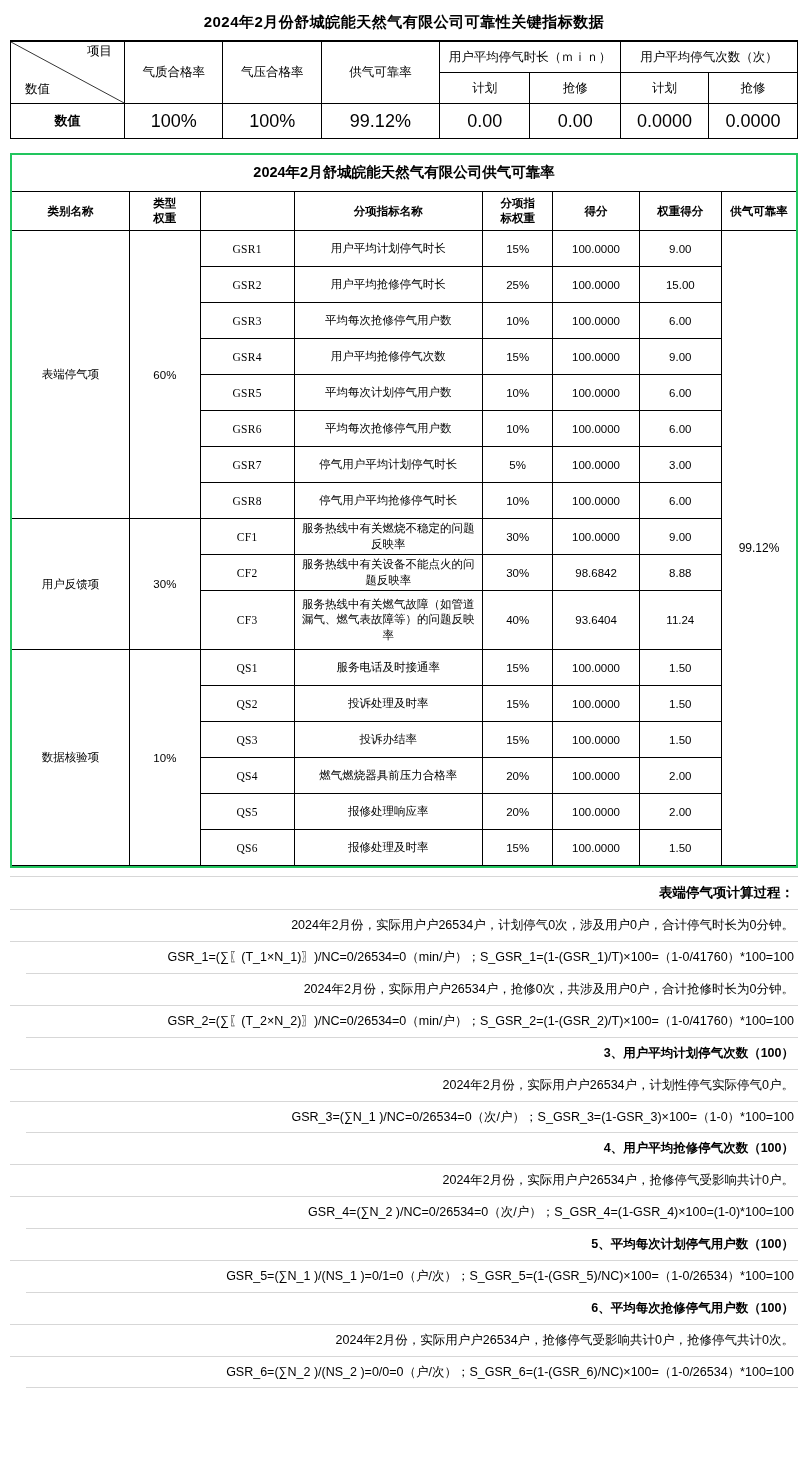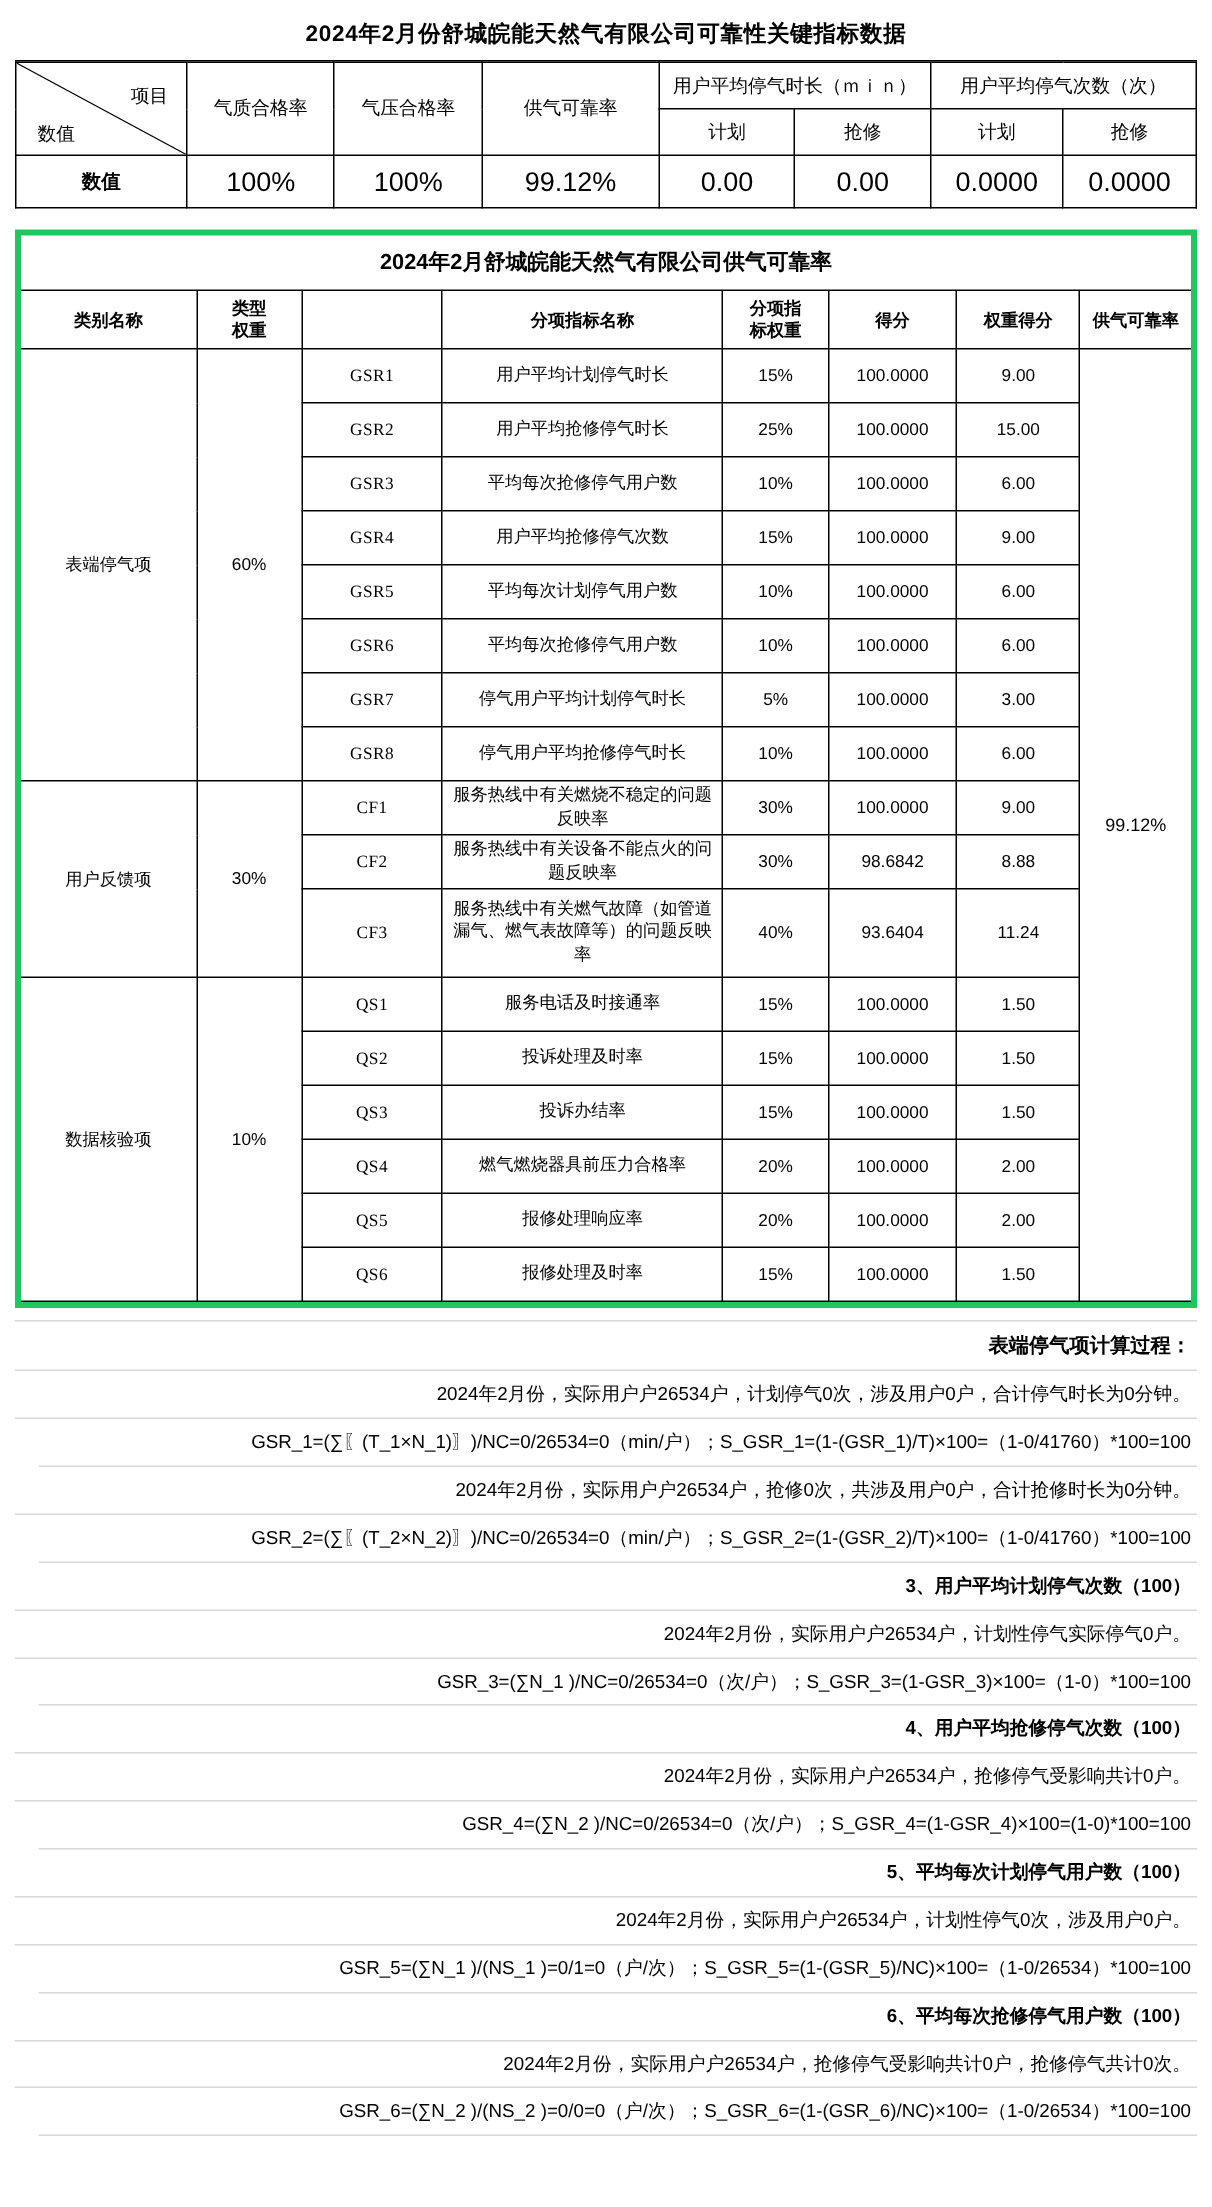--- a/index.html
+++ b/index.html
@@ -63,21 +63,21 @@
     inset: 0;
     overflow: hidden;
   }
   .corner-cell .diag svg {
     display: block;
     width: 100%;
     height: 100%;
   }
   .corner-cell .tr {
     position: absolute;
-    top: 14px;
+    top: 1px;
     right: 12px;
     font-size: 12.5px;
     margin-left: 31px;
   }
   .corner-cell .bl {
     position: absolute;
     bottom: 5px;
     left: 14px;
     font-size: 12.5px;
   }
@@ -89,21 +89,21 @@
     font-weight: bold;
     font-size: 13px;
   }
 
   .gap {
     height: 14px;
   }
 
   
   .t2wrap {
-    border: 4px solid #22c55e;
+    border: 2px solid #22c55e;
   }
   .t2-title {
     font-size: 14.5px;
     font-weight: bold;
     text-align: center;
     padding: 8px 0 9px 0;
     border-bottom: 1px solid #000;
   }
   .t2 {
     font-size: 11.5px;
@@ -393,21 +393,20 @@
     <div class="note-line formula">GSR_1=(∑〖(T_1×N_1)〗)/NC=0/26534=0（min/户）；S_GSR_1=(1-(GSR_1)/T)×100=（1-0/41760）*100=100</div>
     <div class="note-line">2024年2月份，实际用户户26534户，抢修0次，共涉及用户0户，合计抢修时长为0分钟。</div>
     <div class="note-line formula">GSR_2=(∑〖(T_2×N_2)〗)/NC=0/26534=0（min/户）；S_GSR_2=(1-(GSR_2)/T)×100=（1-0/41760）*100=100</div>
     <div class="note-line sub">3、用户平均计划停气次数（100）</div>
     <div class="note-line">2024年2月份，实际用户户26534户，计划性停气实际停气0户。</div>
     <div class="note-line formula">GSR_3=(∑N_1 )/NC=0/26534=0（次/户）；S_GSR_3=(1-GSR_3)×100=（1-0）*100=100</div>
     <div class="note-line sub">4、用户平均抢修停气次数（100）</div>
     <div class="note-line">2024年2月份，实际用户户26534户，抢修停气受影响共计0户。</div>
     <div class="note-line formula">GSR_4=(∑N_2 )/NC=0/26534=0（次/户）；S_GSR_4=(1-GSR_4)×100=(1-0)*100=100</div>
     <div class="note-line sub">5、平均每次计划停气用户数（100）</div>
-    <div class="note-line">2024年2月份，实际用户户26534户，计划性停气0次，涉及用户0户。</div>
     <div class="note-line formula">GSR_5=(∑N_1 )/(NS_1 )=0/1=0（户/次）；S_GSR_5=(1-(GSR_5)/NC)×100=（1-0/26534）*100=100</div>
     <div class="note-line sub">6、平均每次抢修停气用户数（100）</div>
     <div class="note-line">2024年2月份，实际用户户26534户，抢修停气受影响共计0户，抢修停气共计0次。</div>
     <div class="note-line formula">GSR_6=(∑N_2 )/(NS_2 )=0/0=0（户/次）；S_GSR_6=(1-(GSR_6)/NC)×100=（1-0/26534）*100=100</div>
 
   </div>
 
 </div>
 
 </body></html>

